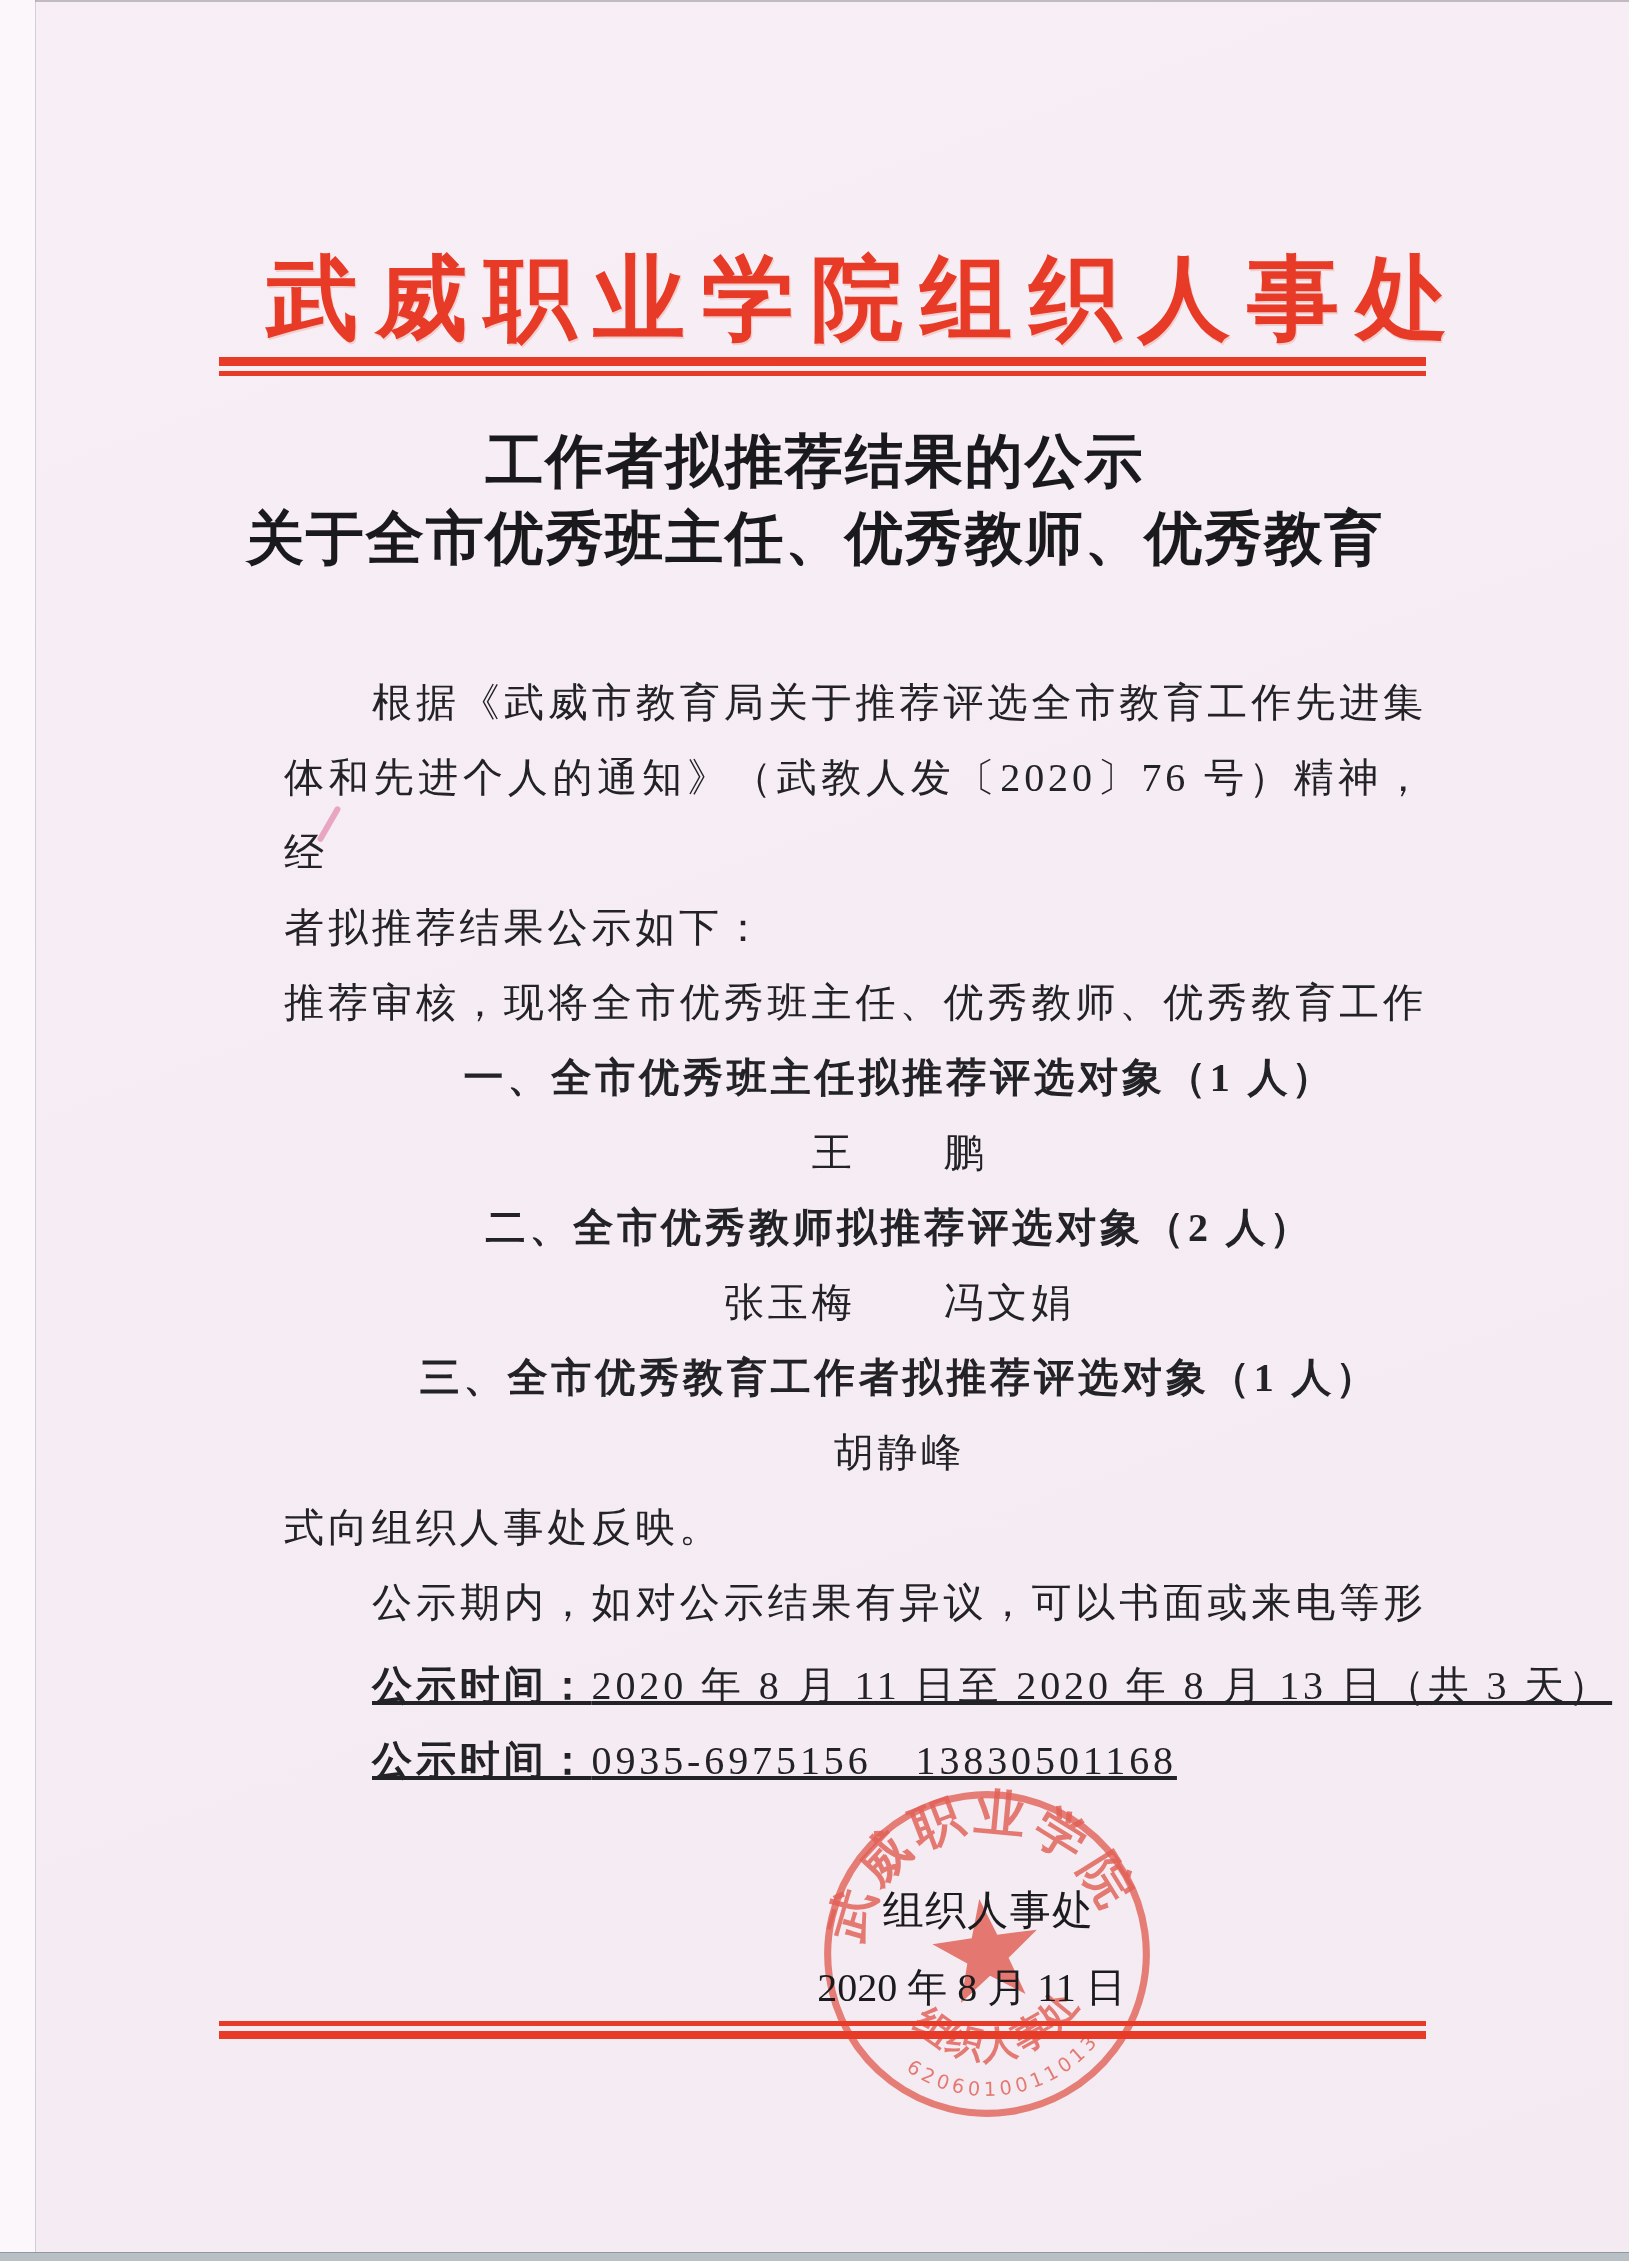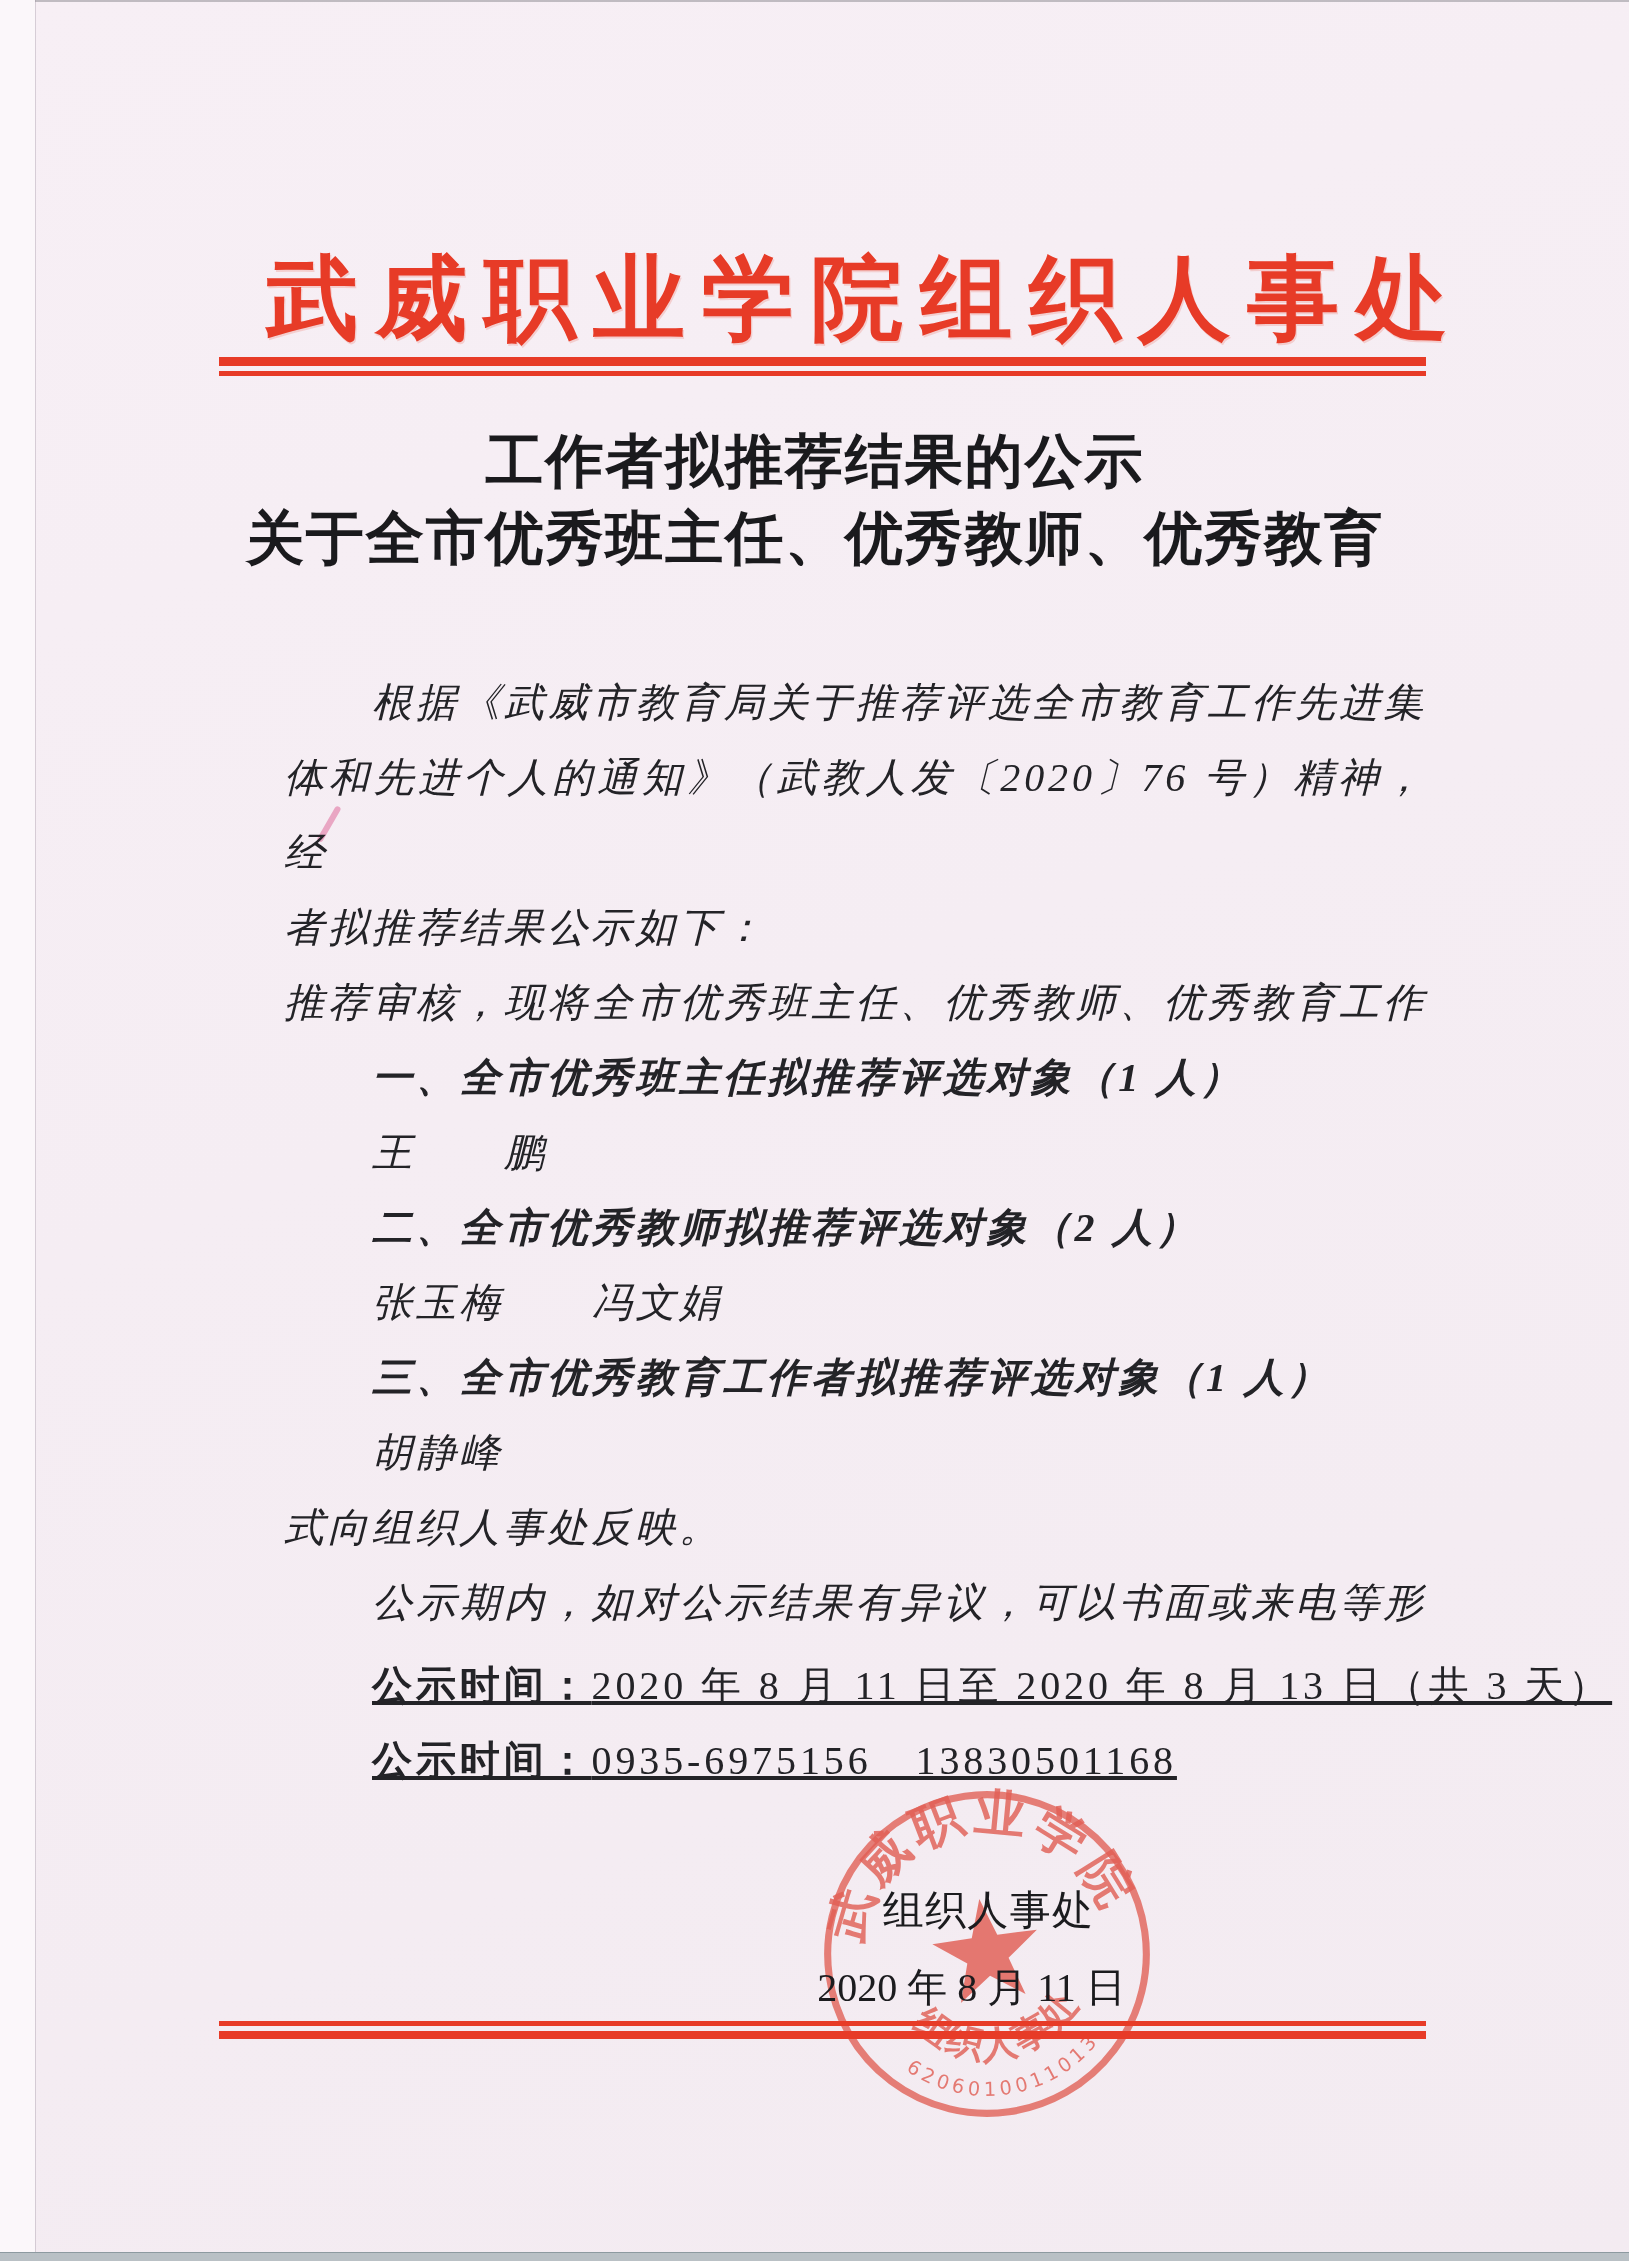--- a/index.html
+++ b/index.html
@@ -32,23 +32,23 @@
 
   .doc-title{
     position:absolute;left:0;top:423px;width:100%;
     text-align:center;color:#1a1a1d;
     font-size:58px;font-weight:bold;letter-spacing:1.9px;line-height:77px;
   }
 
   .body-block{position:absolute;left:284px;top:665px;width:1143px;z-index:5;}
   .bl{
     font-size:40px;line-height:75px;letter-spacing:3.9px;
-    color:#232327;white-space:nowrap;font-style:italic;
+    color:#232327;white-space:nowrap;
   }
-  .ind{text-indent:88px;}
+  .ind{text-indent:88px;text-align:center;}
   .jf{text-align:justify;text-align-last:justify;white-space:normal;}
   .bd{font-weight:bold;}
 
   .meta{
     position:absolute;left:284px;width:1143px;
     font-size:40px;line-height:75px;letter-spacing:3.9px;color:#232327;
     text-indent:88px;white-space:nowrap;z-index:5;text-decoration:underline;
   }
   .meta-time{top:1648px;}
   .meta-phone{top:1723px;}

